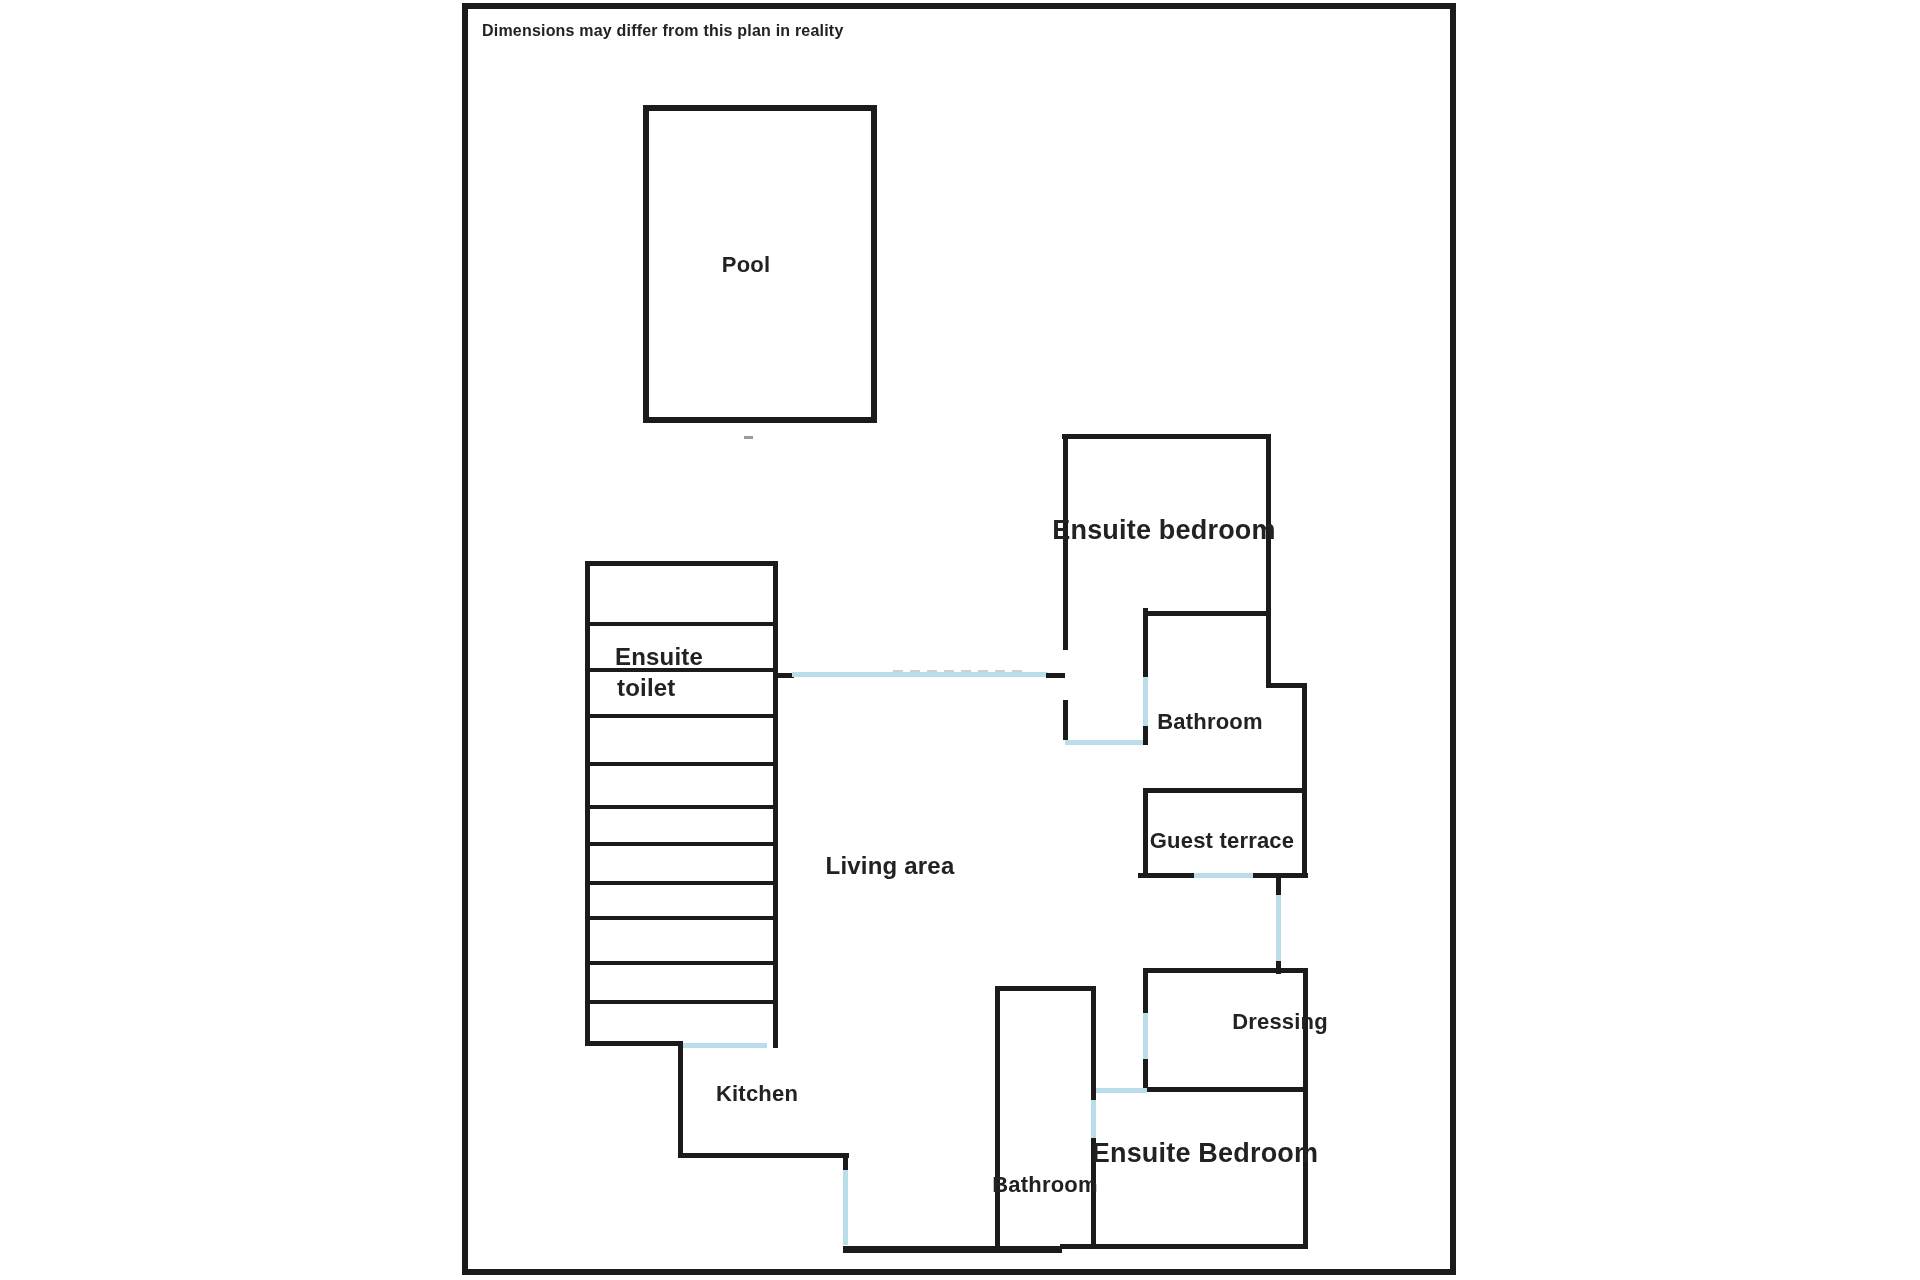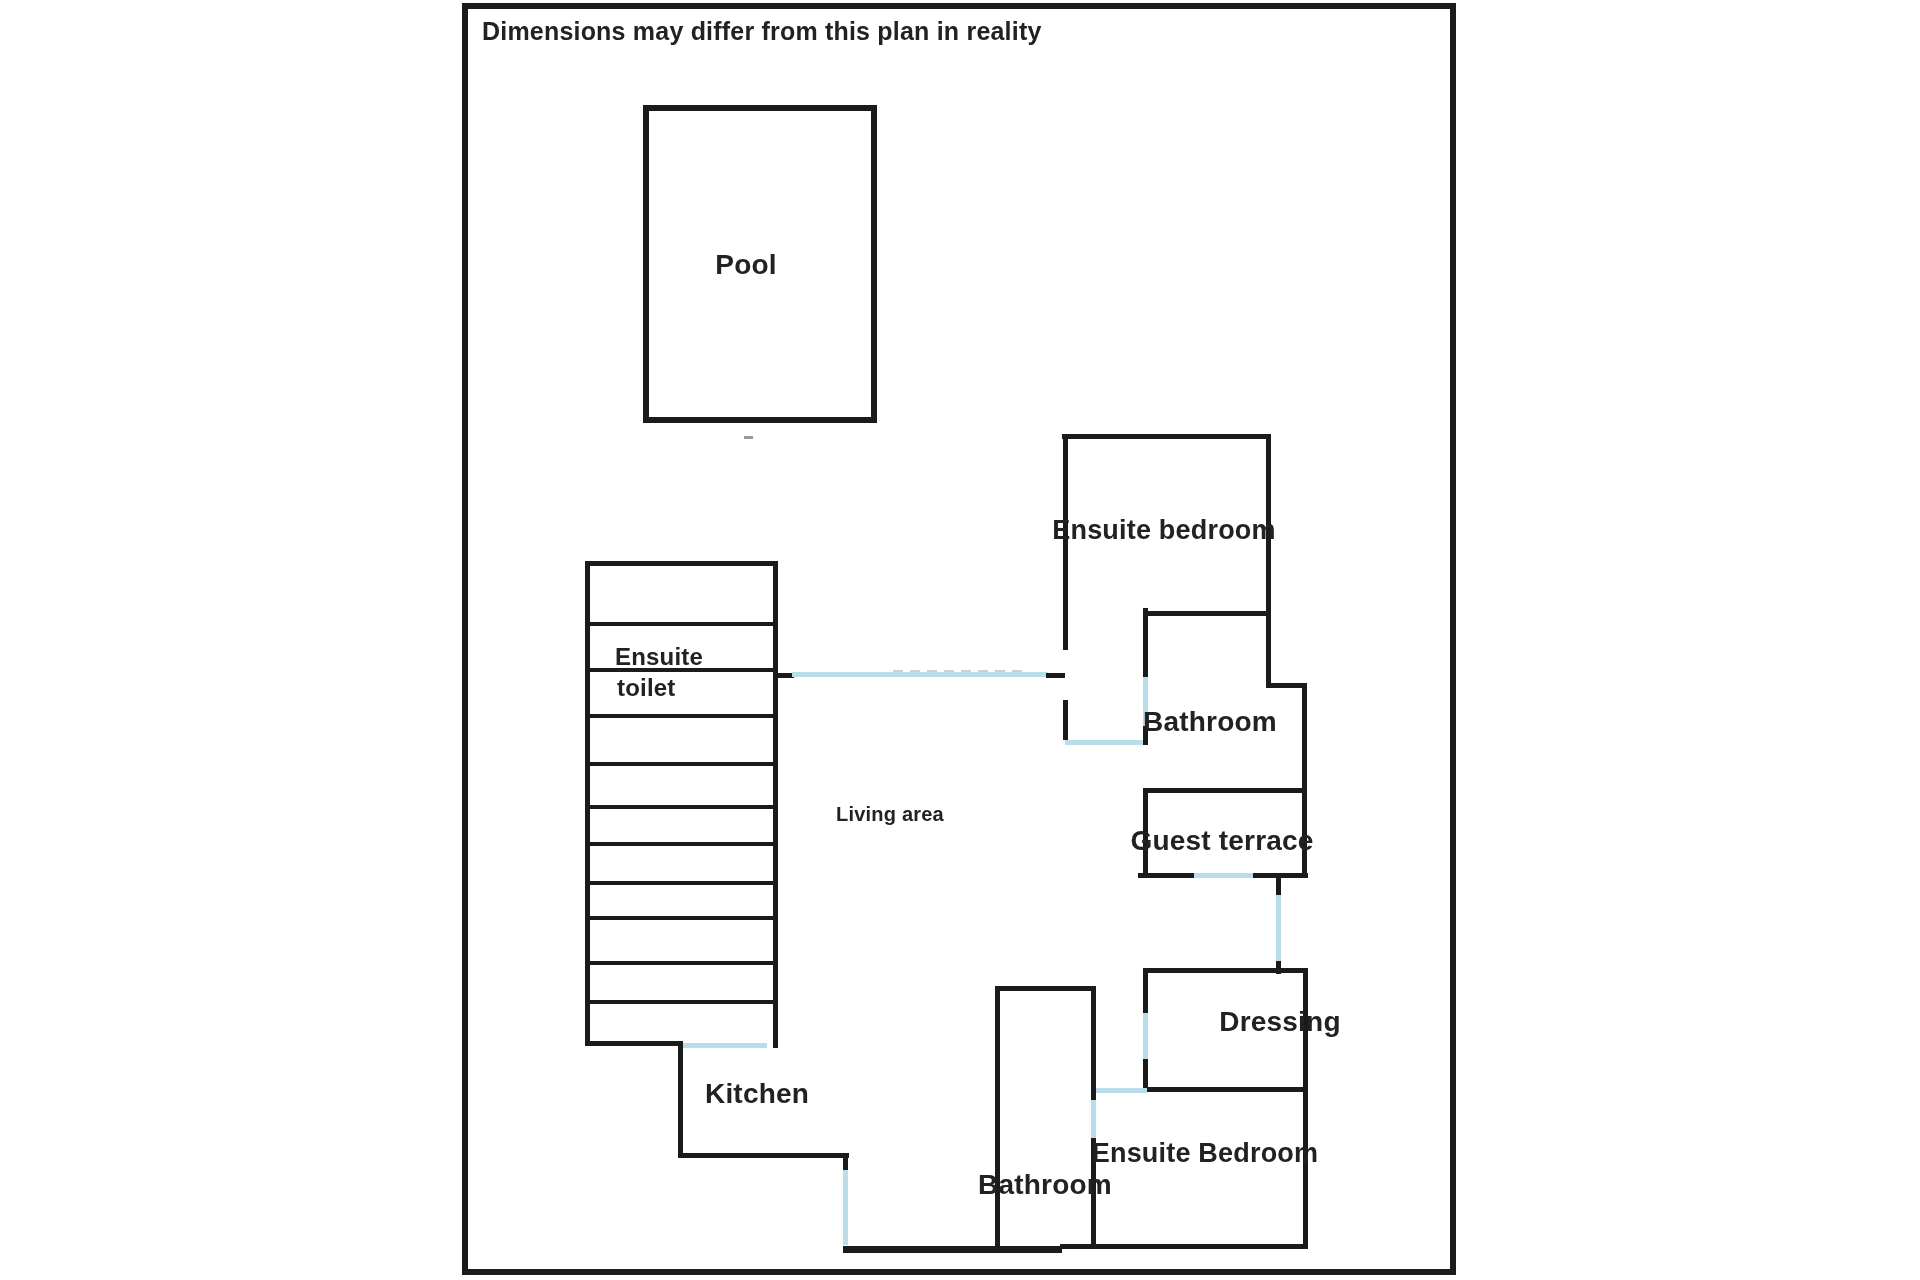--- a/index.html
+++ b/index.html
@@ -19,21 +19,21 @@
   .walls-svg{position:absolute;left:0;top:0;width:1920px;height:1280px;}
   .w{stroke:var(--wall);stroke-width:5;fill:none;}
   .w6{stroke:var(--wall);stroke-width:6;fill:none;}
   .w4{stroke:var(--wall);stroke-width:4;fill:none;}
   .w7{stroke:var(--wall);stroke-width:7;fill:none;}
   .d{stroke:var(--door);stroke-width:5;fill:none;}
   .gd{stroke:var(--guide);stroke-width:2;fill:none;stroke-dasharray:10 7;}
   .mark{stroke:#9a9a9a;stroke-width:3;fill:none;}
   .lbl{
     position:absolute;transform:translate(-50%,-50%);
-    font-size:28px;font-weight:600;color:var(--text);
+    font-size:22px;font-weight:600;color:var(--text);
     white-space:nowrap;letter-spacing:0.2px;
   }
   .lbl.left{transform:translate(0,-50%);}
 </style>
 </head>
 <body>
 
 <div class="plan-page">
 
   <svg class="walls-svg" viewBox="0 0 1920 1280" shape-rendering="crispEdges">
@@ -132,31 +132,31 @@
     <g>
       <line class="w" x1="680" y1="1045" x2="680" y2="1158"></line>
       <line class="w" x1="678" y1="1155" x2="849" y2="1155"></line>
       <line class="w" x1="845" y1="1153" x2="845" y2="1172"></line>
       <line class="d" x1="845" y1="1170" x2="845" y2="1245"></line>
       <line class="w7" x1="843" y1="1249" x2="1062" y2="1249"></line>
     </g>
 
   </svg>
 
-  <div class="lbl left" style="left:482px;top:31px;font-size:25px">Dimensions may differ from this plan in reality</div>
+  <div class="lbl left" style="left:482px;top:31px;font-size:16px">Dimensions may differ from this plan in reality</div>
 
   <div class="lbl" style="left:746px;top:265px">Pool</div>
 
   <div class="lbl" style="left:1164px;top:530px;font-size:27px">Ensuite bedroom</div>
 
   <div class="lbl left" style="left:615px;top:657px;font-size:24px">Ensuite</div>
 
   <div class="lbl left" style="left:617px;top:688px;font-size:24px">toilet</div>
 
-  <div class="lbl" style="left:890px;top:814px;font-size:20px">Living area</div>
+  <div class="lbl" style="left:890px;top:866px;font-size:24px">Living area</div>
 
   <div class="lbl" style="left:1210px;top:722px">Bathroom</div>
 
   <div class="lbl" style="left:1222px;top:841px">Guest terrace</div>
 
   <div class="lbl" style="left:1280px;top:1022px">Dressing</div>
 
   <div class="lbl" style="left:1205px;top:1153px;font-size:27px">Ensuite Bedroom</div>
 
   <div class="lbl" style="left:1045px;top:1185px">Bathroom</div>

